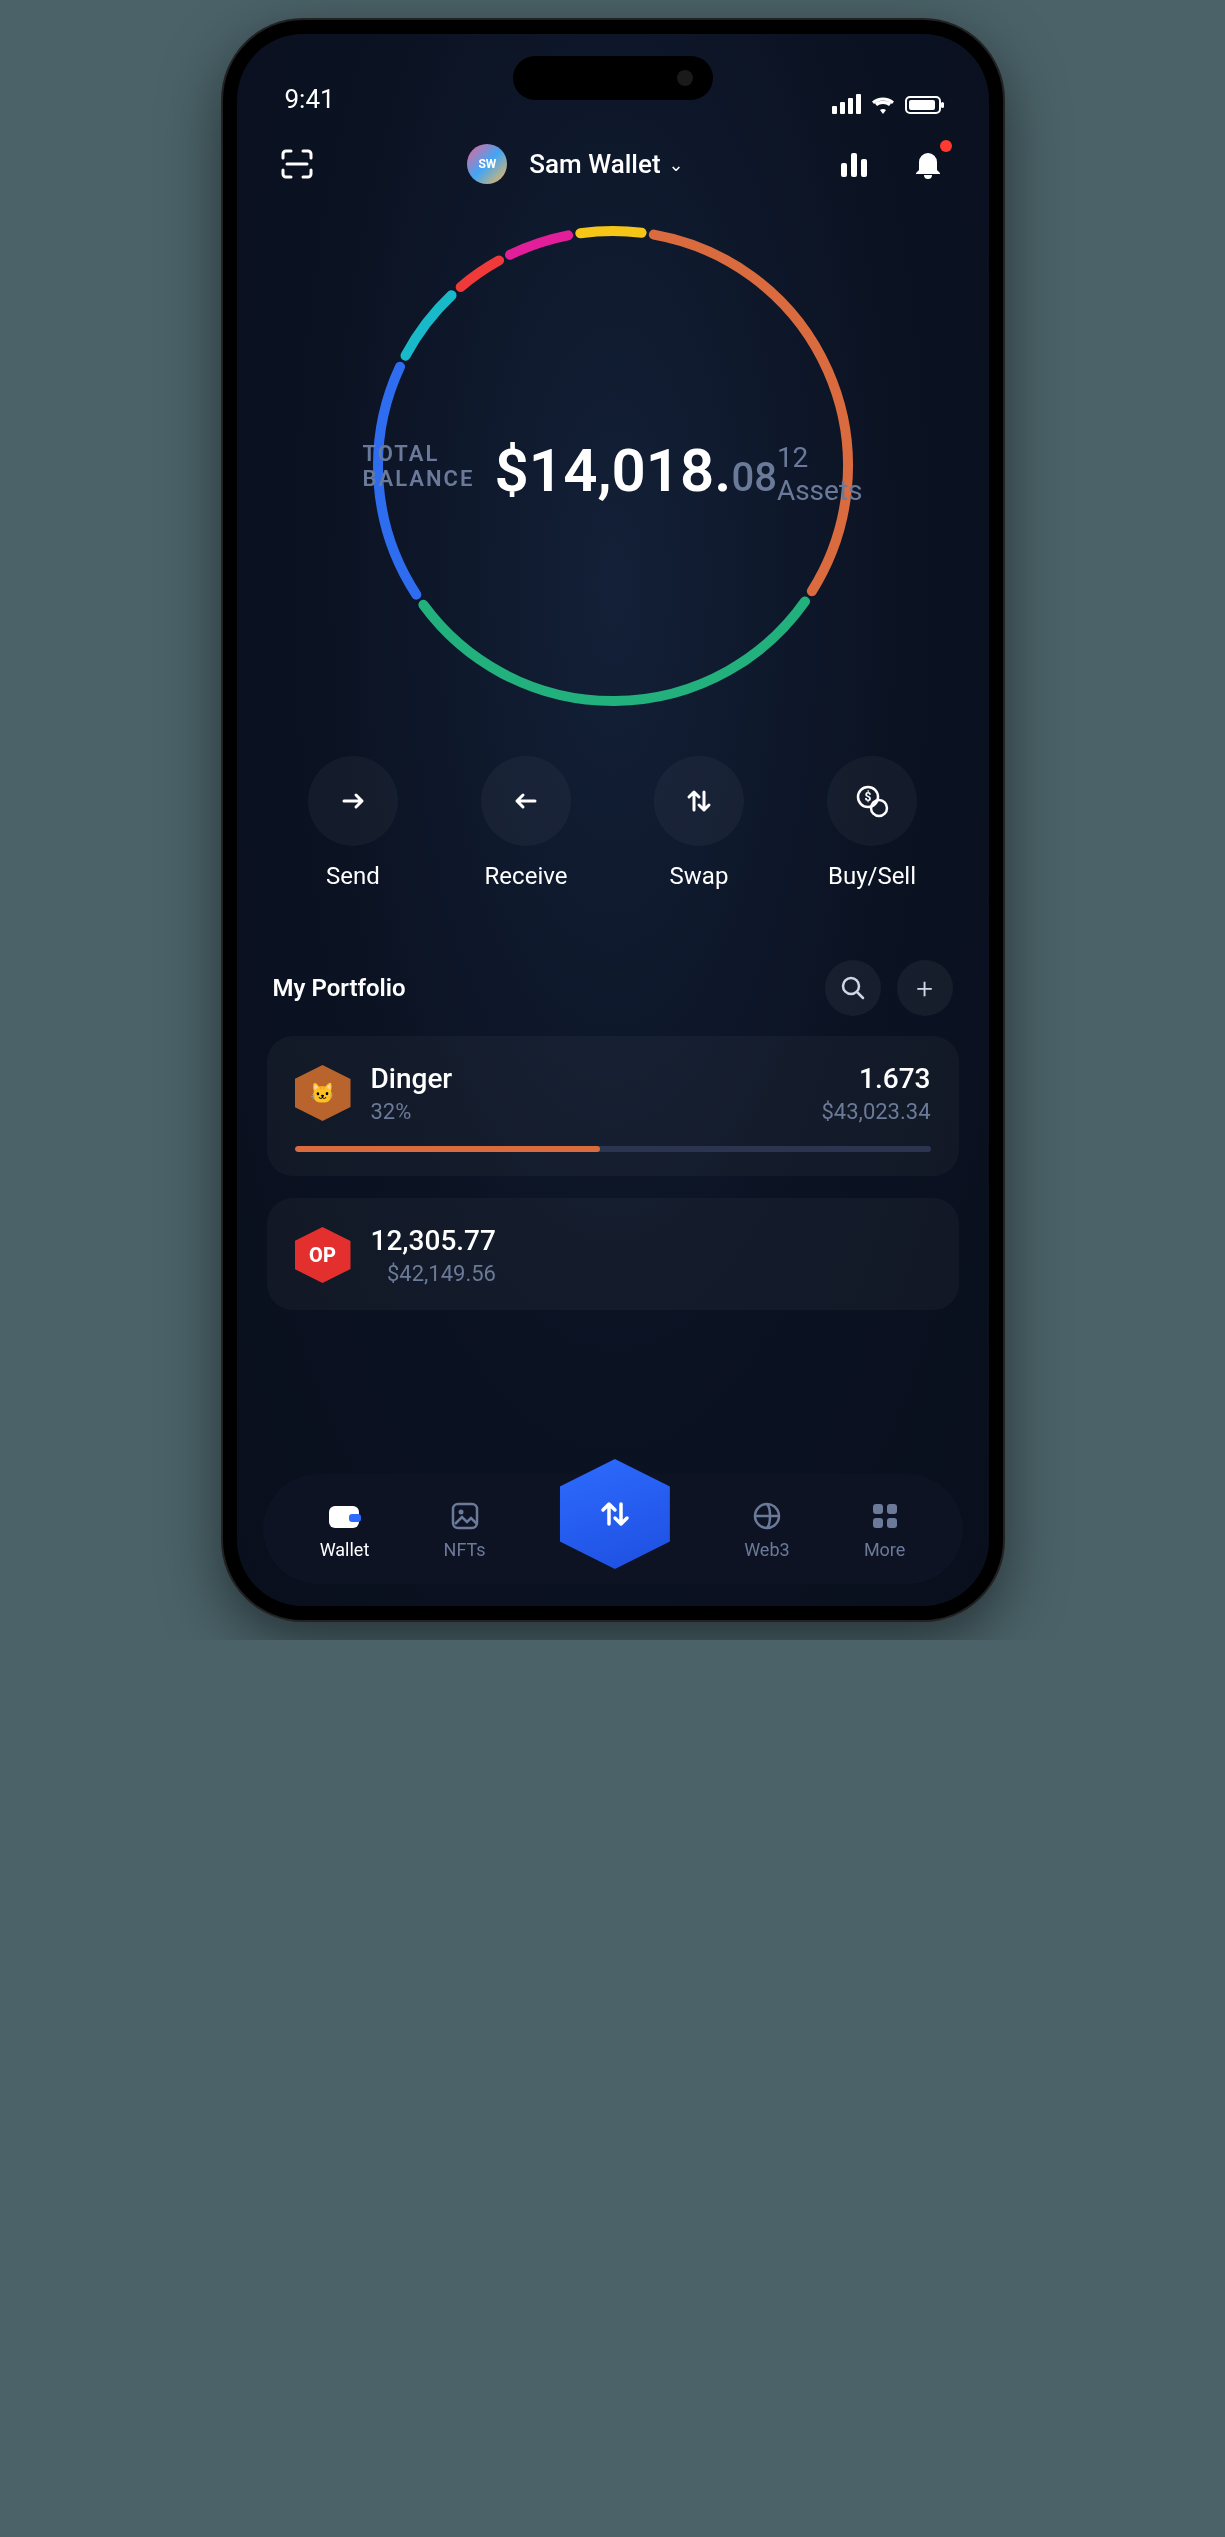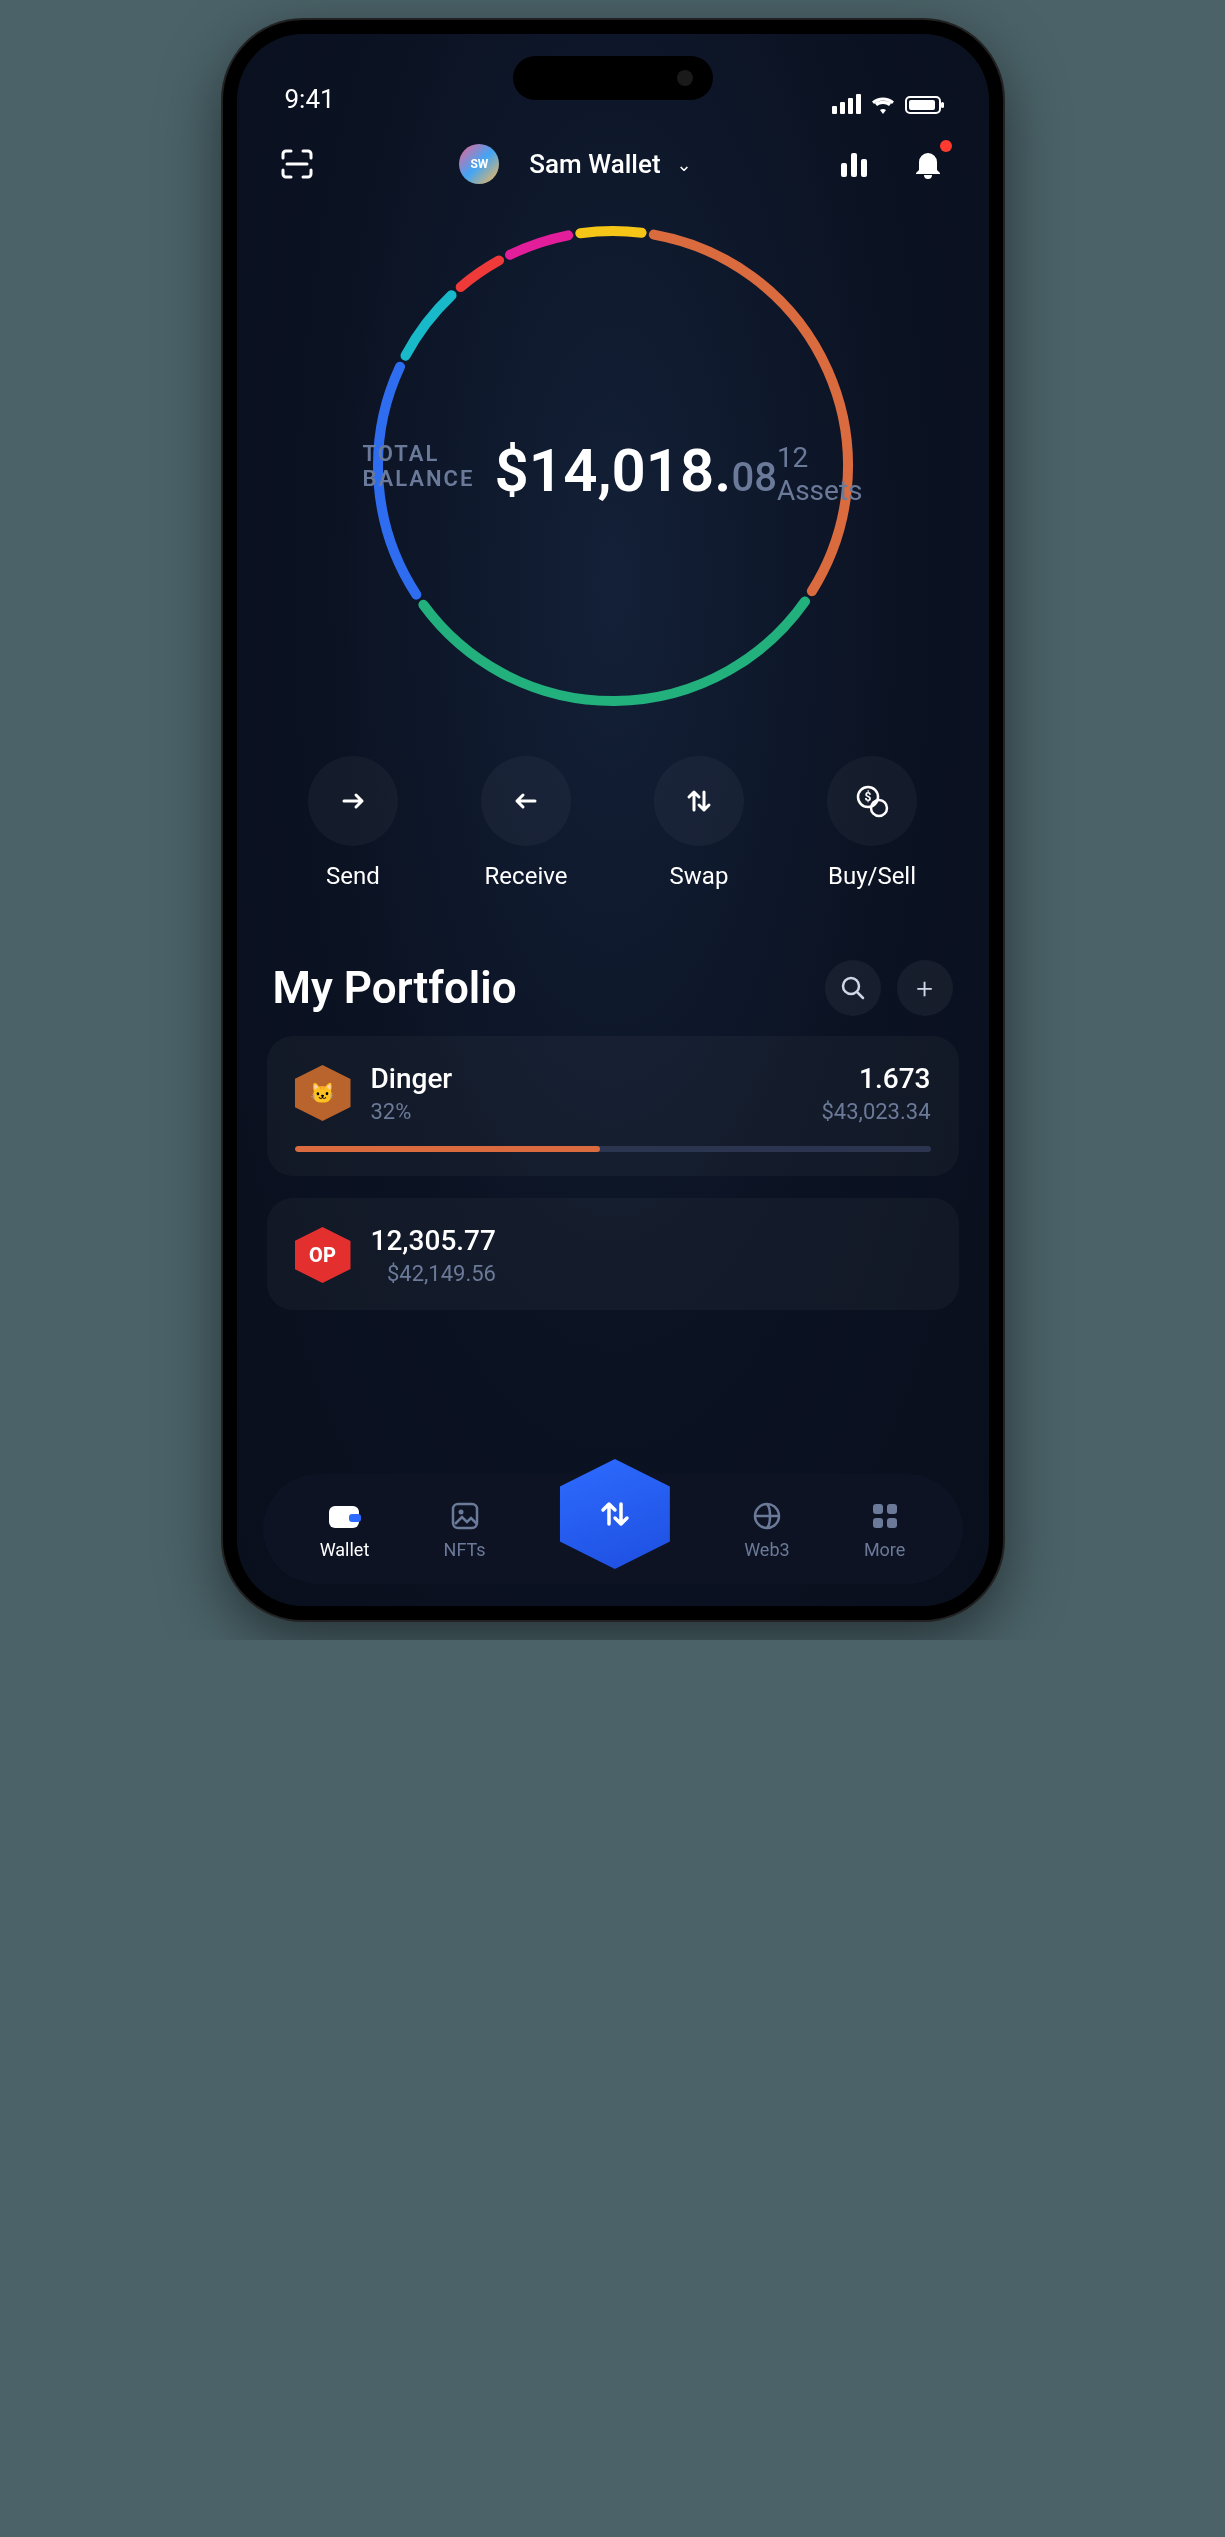--- a/index.html
+++ b/index.html
@@ -78,21 +78,21 @@
   .battery::after{content:"";position:absolute;right:-5px;top:4px;width:3px;height:6px;background:#fff;border-radius:2px;}
   .battery::before{content:"";position:absolute;left:2px;top:2px;bottom:2px;right:4px;background:#fff;border-radius:2px;}
 
   .top-bar {
     display:flex;
     align-items:center;
     justify-content:space-between;
     padding: 28px 38px 10px;
   }
   .icon-btn { width:44px;height:44px;display:flex;align-items:center;justify-content:center;cursor:pointer;}
-  .wallet-select { display:flex;align-items:center;gap:16px;cursor:pointer;}
+  .wallet-select { display:flex;align-items:center;gap:8px;cursor:pointer;}
   .avatar{width:40px;height:40px;border-radius:50%;background:linear-gradient(135deg,#f06292,#42a5f5,#ffb74d);display:flex;align-items:center;justify-content:center;font-size:12px;font-weight:700;color:#fff;}
   .wallet-name{font-size:26px;font-weight:500;margin-left:14px;}
   .chev{font-size:18px;color:#fff;}
   .top-right{display:flex;gap:30px;align-items:center;}
   .bell{position:relative;}
   .bell .dot{position:absolute;top:-2px;right:-2px;width:12px;height:12px;background:#ff3b30;border-radius:50%;}
 
   .donut-wrap{display:flex;justify-content:center;padding-top:20px;}
   .donut{position:relative;width:500px;height:500px;}
   .donut svg{transform:rotate(-90deg);}
@@ -103,21 +103,21 @@
   .balance-amount{font-size:60px;font-weight:600;margin-top:8px;}
   .balance-amount .cents{color:#6b7a99;font-size:40px;font-weight:500;}
   .balance-assets{color:#6b7a99;font-size:28px;margin-top:16px;}
 
   .actions{display:flex;justify-content:space-around;padding:40px 30px 0;}
   .action{display:flex;flex-direction:column;align-items:center;gap:16px;cursor:pointer;}
   .action .circ{width:90px;height:90px;border-radius:50%;background:rgba(255,255,255,.04);display:flex;align-items:center;justify-content:center;}
   .action .lbl{font-size:24px;color:#fff;}
 
   .portfolio-header{display:flex;align-items:center;justify-content:space-between;padding:70px 36px 20px;}
-  .portfolio-title{font-size:44px;font-weight:600;text-align:center;}
+  .portfolio-title{font-size:24px;font-weight:600;text-align:center;}
   .ph-right{display:flex;gap:16px;}
   .round-btn{width:56px;height:56px;border-radius:50%;background:rgba(255,255,255,.05);display:flex;align-items:center;justify-content:center;cursor:pointer;font-size:28px;color:#cfd6e6;}
 
   .asset-list{padding:0 30px;}
   .asset{background:rgba(255,255,255,.035);border-radius:26px;padding:26px 28px 24px;margin-bottom:22px;}
   .asset-row{display:flex;align-items:center;gap:20px;}
   .asset-icon{width:56px;height:56px;border-radius:14px;display:flex;align-items:center;justify-content:center;font-weight:800;font-size:20px;color:#fff;}
   .asset-icon.hex{border-radius:0;clip-path:polygon(50% 0,100% 25%,100% 75%,50% 100%,0 75%,0 25%);}
   .asset-info{flex:1;}
   .asset-name{font-size:28px;font-weight:500;}

